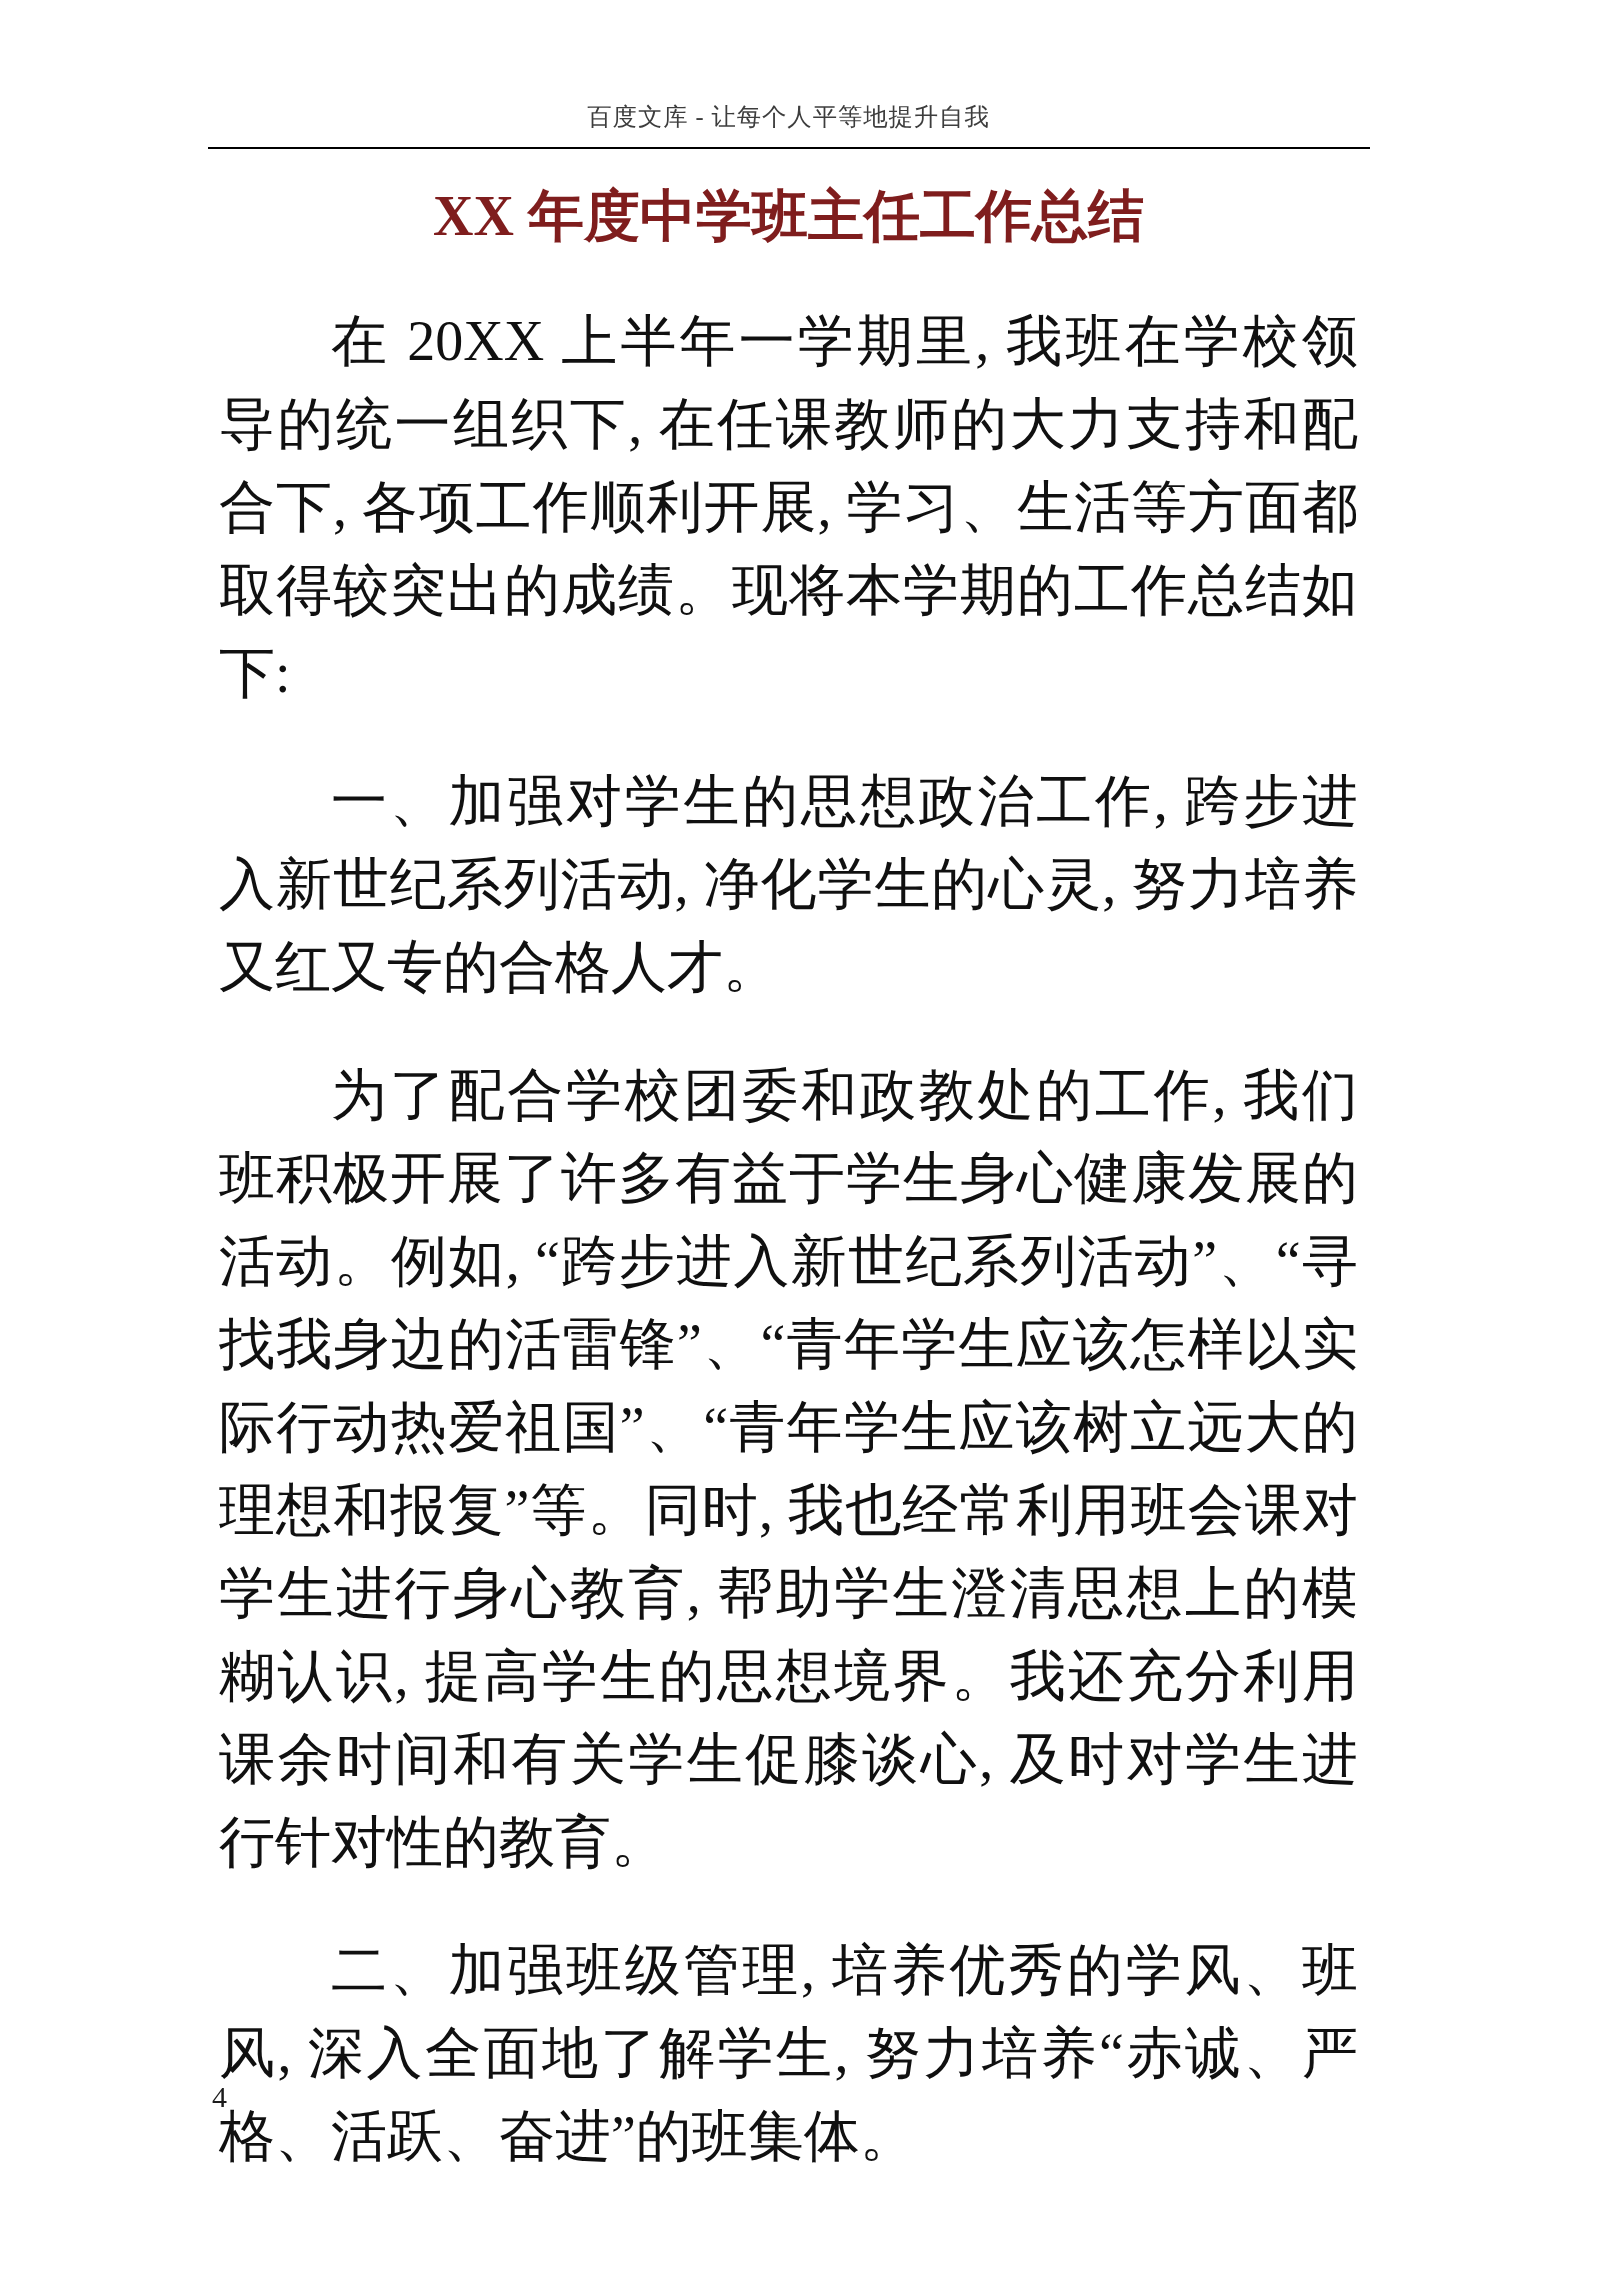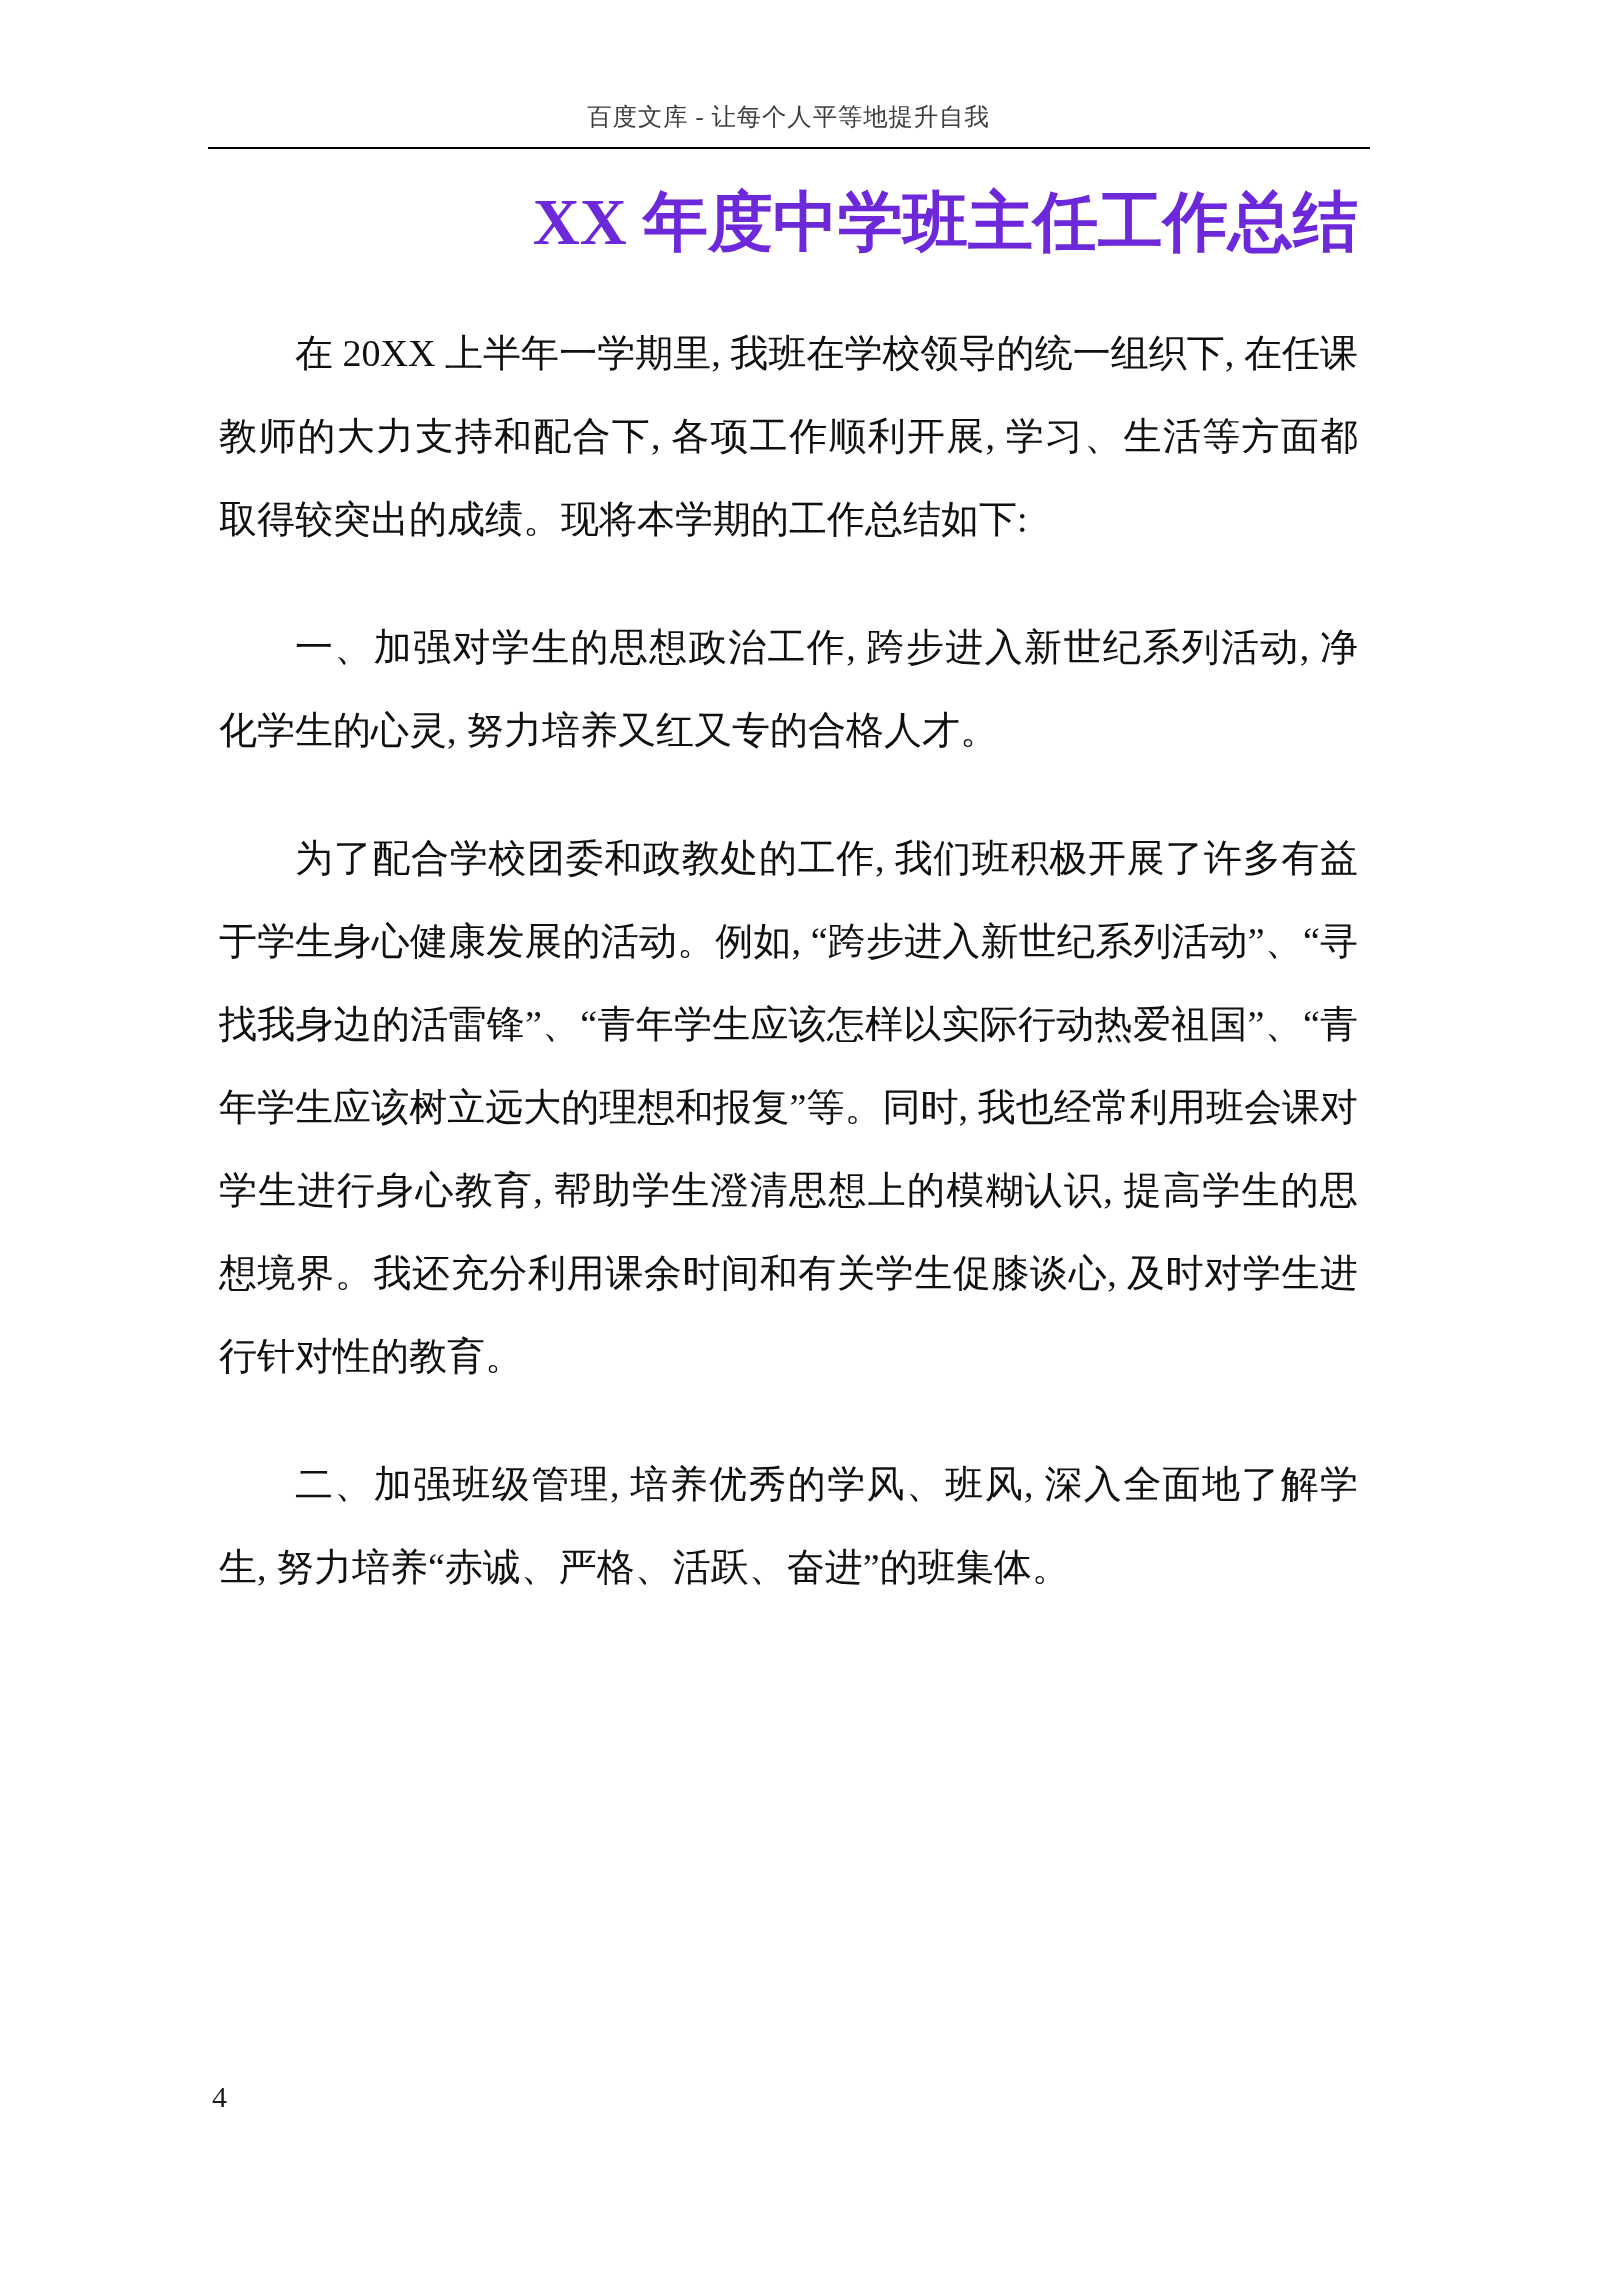--- a/index.html
+++ b/index.html
@@ -31,30 +31,30 @@
     height: 0;
     margin: 14px auto 0 auto;
     border-top: 2.6px solid #000000;
   }
   .content {
     width: 1139px;
     margin: 0 auto;
   }
   .doc-title {
     margin: 30px 0 0 0;
-    font-size: 65px;
+    font-size: 56px;
     font-weight: bold;
     line-height: 1.35;
-    text-align: right;
-    color: #6d28d9;
+    text-align: center;
+    color: #7f1d1d;
     white-space: nowrap;
   }
   .para {
     margin: 45px 0 0 0;
-    font-size: 38px;
+    font-size: 56px;
     line-height: 83px;
     text-align: justify;
     text-justify: inter-ideograph;
     text-indent: 2em;
     word-break: break-all;
     color: #101010;
   }
   .page-number {
     position: absolute;
     left: 212px;

